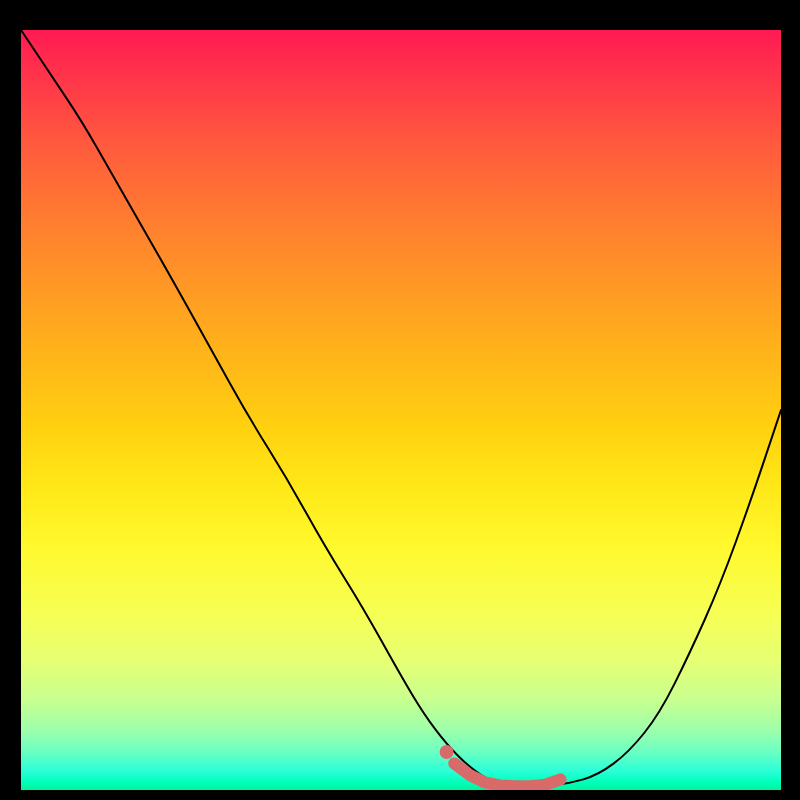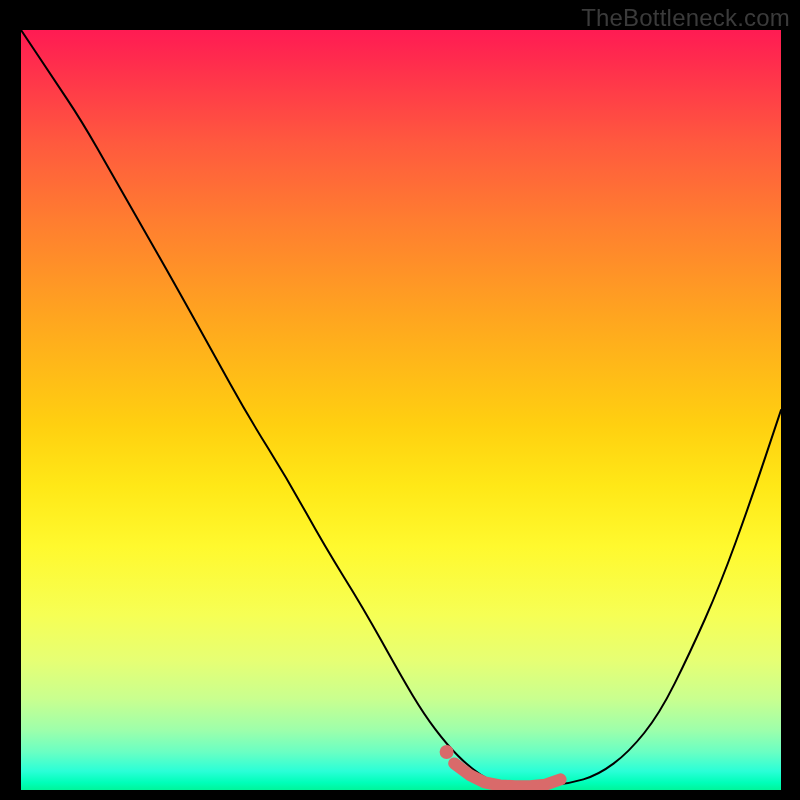--- a/index.html
+++ b/index.html
@@ -56,21 +56,20 @@
     position: absolute;
     left: 0; top: 0;
     width: 100%;
     height: 100%;
   }
 </style>
 </head>
 <body>
 
 <div class="stage">
-  <div class="watermark">TheBottleneck.com</div>
 
   <div class="plot-area">
     <div class="gradient-bg"></div>
     <svg class="overlay" viewBox="0 0 760 760" preserveAspectRatio="none">
       <path id="black-curve" fill="none" stroke="#000000" stroke-width="2" stroke-linecap="round" d="M 0.00 0.00 Q 0.00 0.00 15.20 22.80 Q 30.40 45.60 45.60 68.40 Q 60.80 91.20 76.00 117.80 Q 91.20 144.40 106.40 171.00 Q 121.60 197.60 136.80 224.20 Q 152.00 250.80 171.00 285.00 Q 190.00 319.20 209.00 353.40 Q 228.00 387.60 247.00 418.00 Q 266.00 448.40 285.00 482.60 Q 304.00 516.80 323.00 547.20 Q 342.00 577.60 361.00 611.80 Q 380.00 646.00 391.40 665.00 Q 402.80 684.00 414.20 699.20 Q 425.60 714.40 437.00 725.80 Q 448.40 737.20 459.80 744.80 Q 471.20 752.40 482.60 754.30 Q 494.00 756.20 505.40 756.20 Q 516.80 756.20 532.00 755.06 Q 547.20 753.92 562.40 749.36 Q 577.60 744.80 592.80 733.40 Q 608.00 722.00 623.20 703.00 Q 638.40 684.00 653.60 653.60 Q 668.80 623.20 684.00 589.00 Q 699.20 554.80 714.40 513.00 Q 729.60 471.20 744.80 425.60 L 760.00 380.00"></path>
       <path id="pink-segment" fill="none" stroke="#d96a6a" stroke-width="12" stroke-linecap="round" stroke-linejoin="round" d="M433.20 733.40 L448.40 744.80 L463.60 752.40 L478.80 755.44 L494.00 756.20 L509.20 756.20 L524.40 754.68 L539.60 749.36 "></path>
       <circle id="pink-dot" fill="#d96a6a" r="7" cx="425.60" cy="722.00"></circle>
     </svg>
   </div>
 </div>

